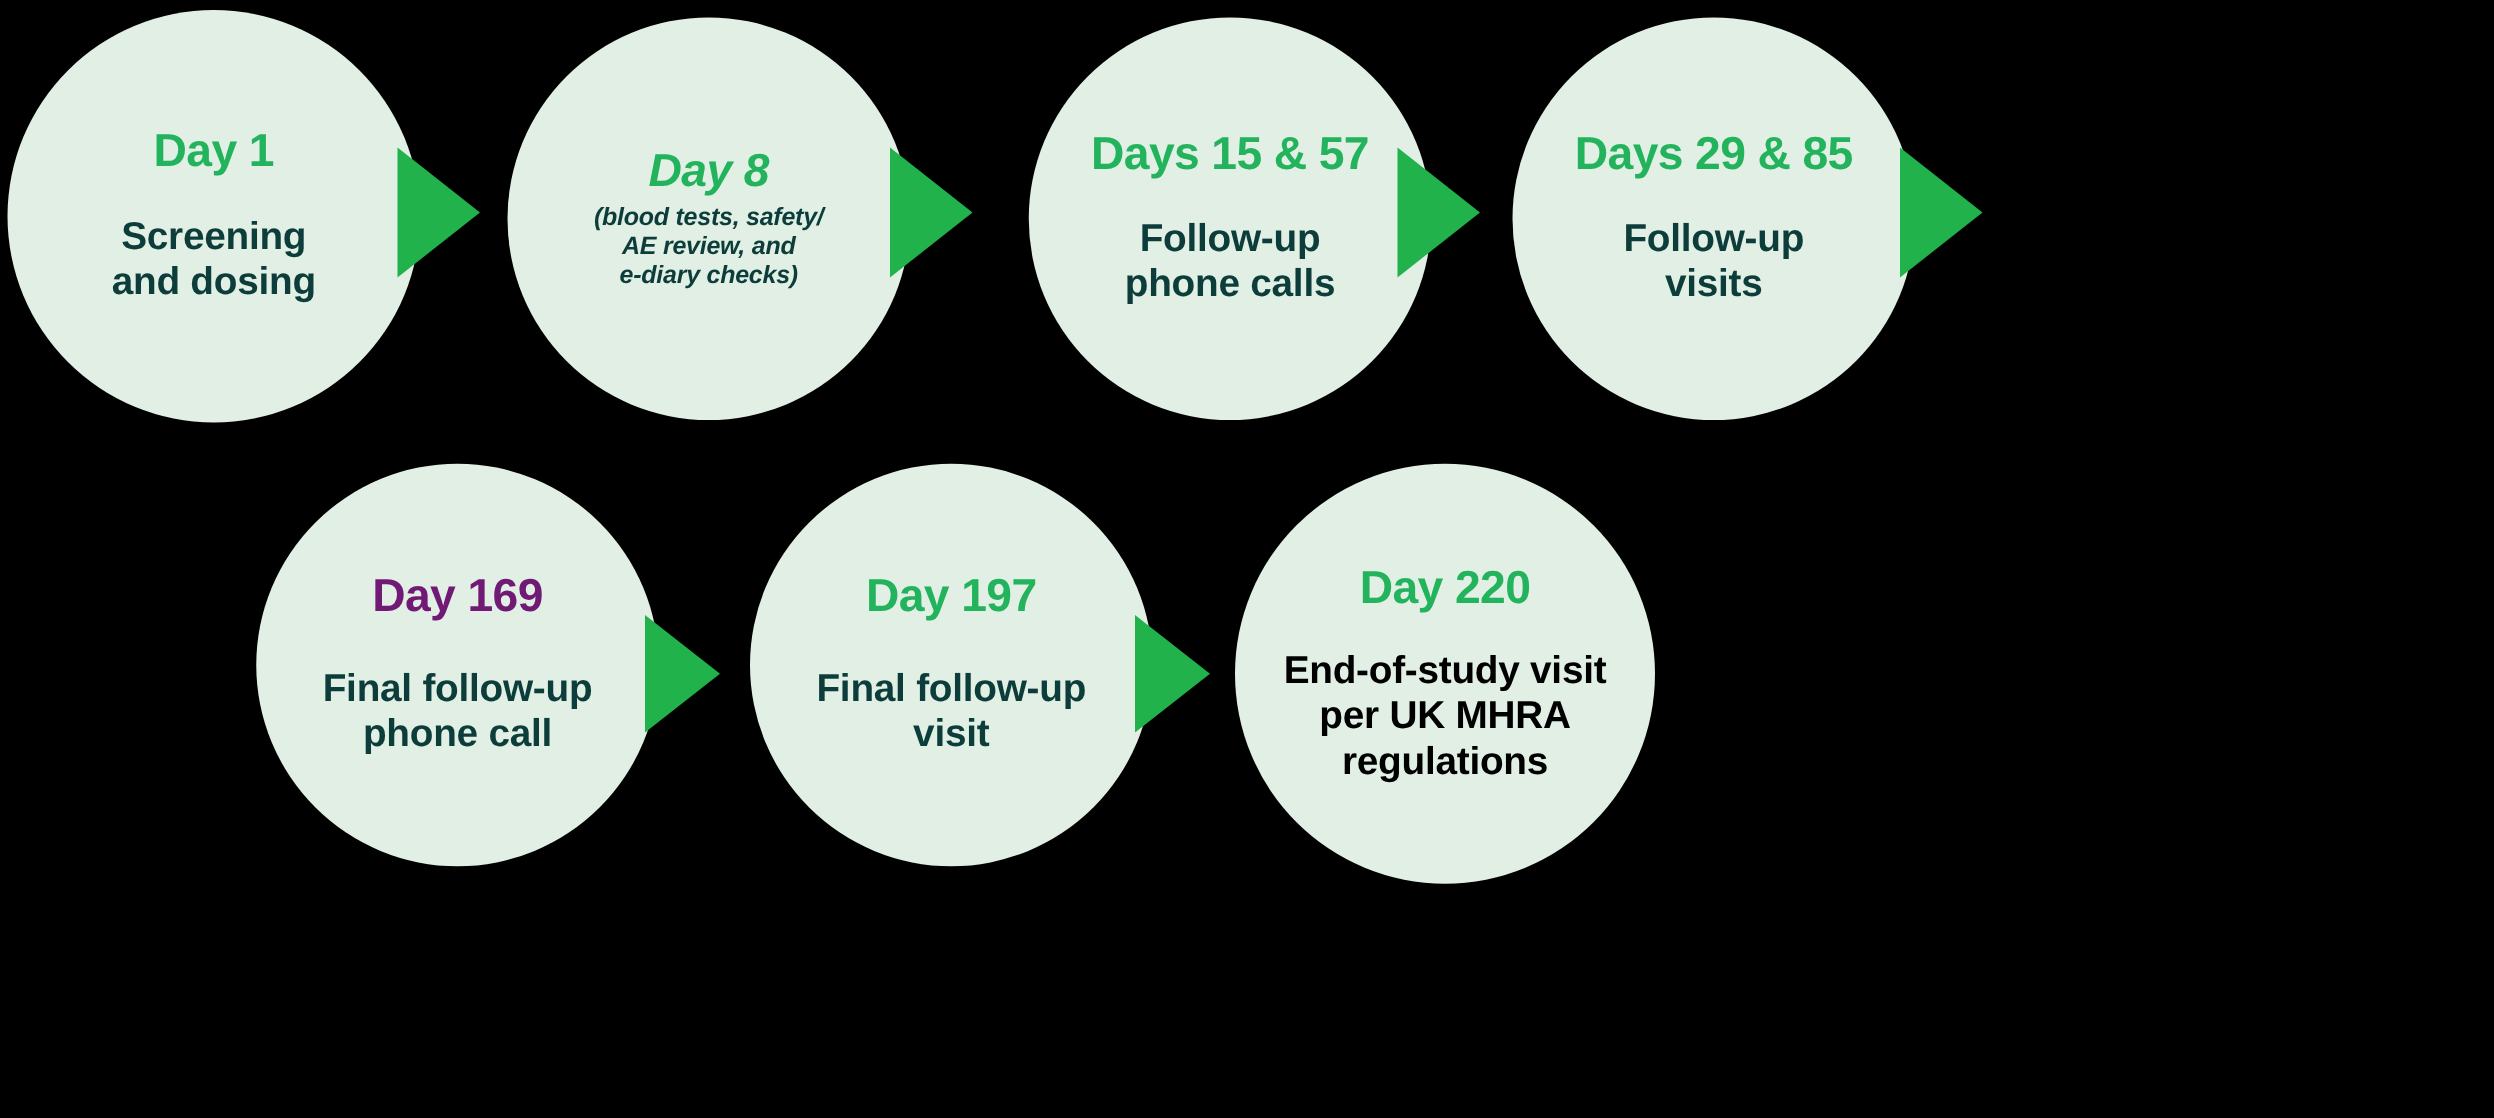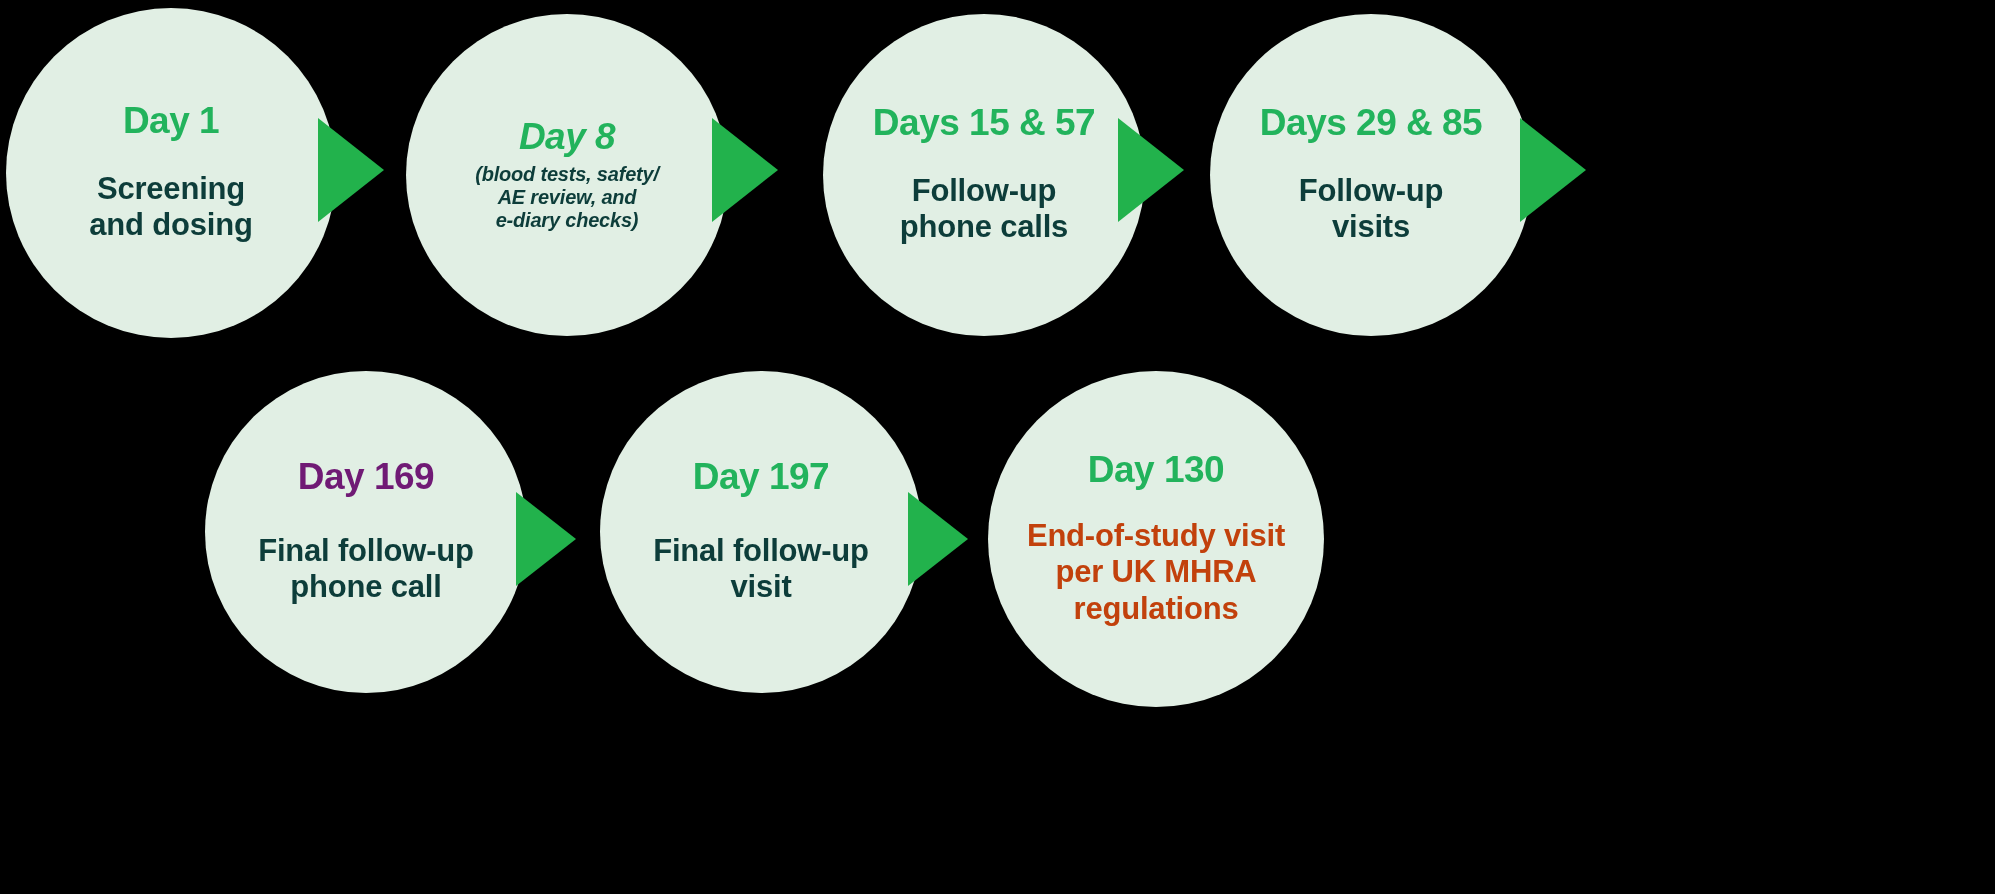--- a/index.html
+++ b/index.html
@@ -148,18 +148,18 @@
 
   <div class="node" id="node-5" style="background: rgb(225, 239, 228);">
     <div class="node-day" style="color: rgb(34, 179, 92);">Day 197</div>
     <div class="node-desc" style="color: rgb(13, 61, 58);">Final follow-up<br>visit</div>
 
   </div>
 
   <div class="arrow" id="arrow-5" style="border-left-color: rgb(34, 178, 76);"></div>
 
   <div class="node" id="node-6" style="background: rgb(225, 239, 228);">
-    <div class="node-day" style="color: rgb(34, 179, 92);">Day 130</div>
-    <div class="node-desc" style="color: #c2410c;">End-of-study visit<br>per UK MHRA<br>regulations</div>
+    <div class="node-day" style="color: rgb(34, 179, 92);">Day 220</div>
+    <div class="node-desc" style="color: #000000;">End-of-study visit<br>per UK MHRA<br>regulations</div>
 
   </div>
 
 </div>
 
 </body></html>

